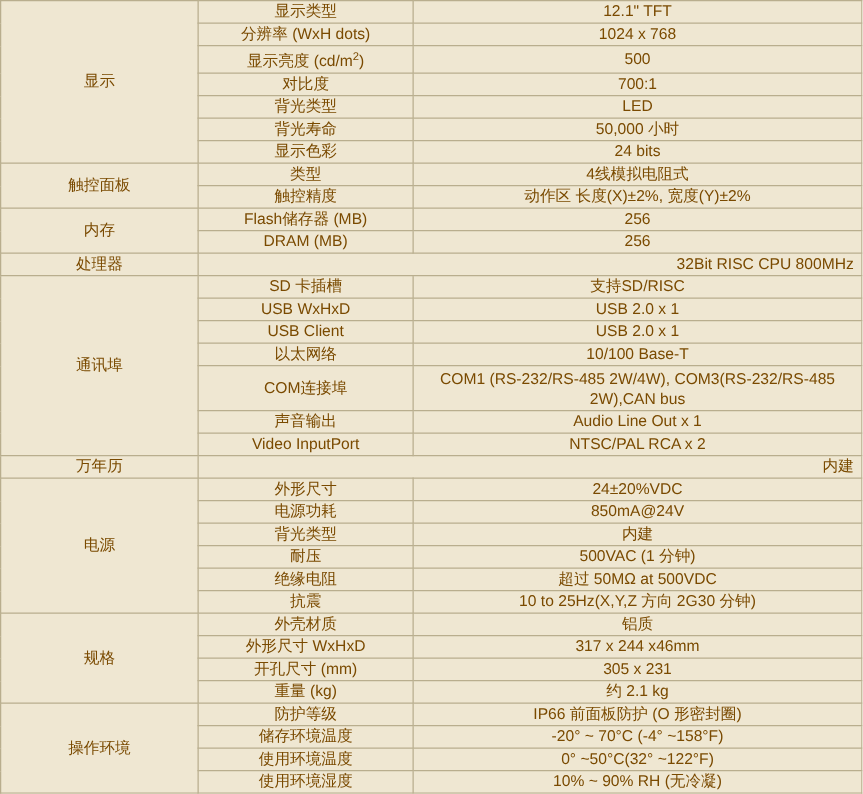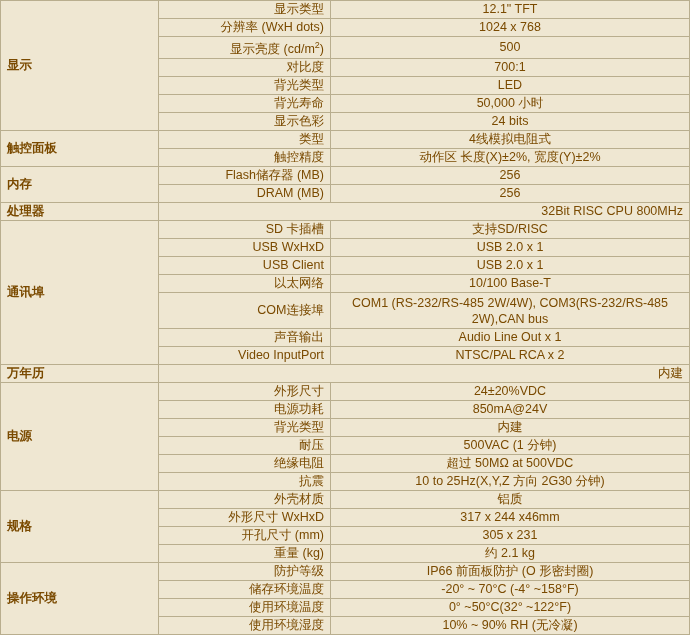--- a/index.html
+++ b/index.html
@@ -26,27 +26,27 @@
     padding: 0 6px;
     height: 18px;
     line-height: 17px;
     vertical-align: middle;
     box-sizing: border-box;
     overflow: hidden;
     white-space: nowrap;
   }
   td.cat {
     width: 158px;
+    text-align: center;
     color: #5c3a00;
     font-size: 13.5px;
-    font-weight: bold;
   }
   td.item {
     width: 172px;
-    text-align: right;
+    text-align: center;
     color: #6b4200;
     font-size: 12.5px;
   }
   td.val {
     text-align: center;
     color: #a35a00;
     font-size: 12.5px;
   }
   td.val.multi {
     white-space: normal;

